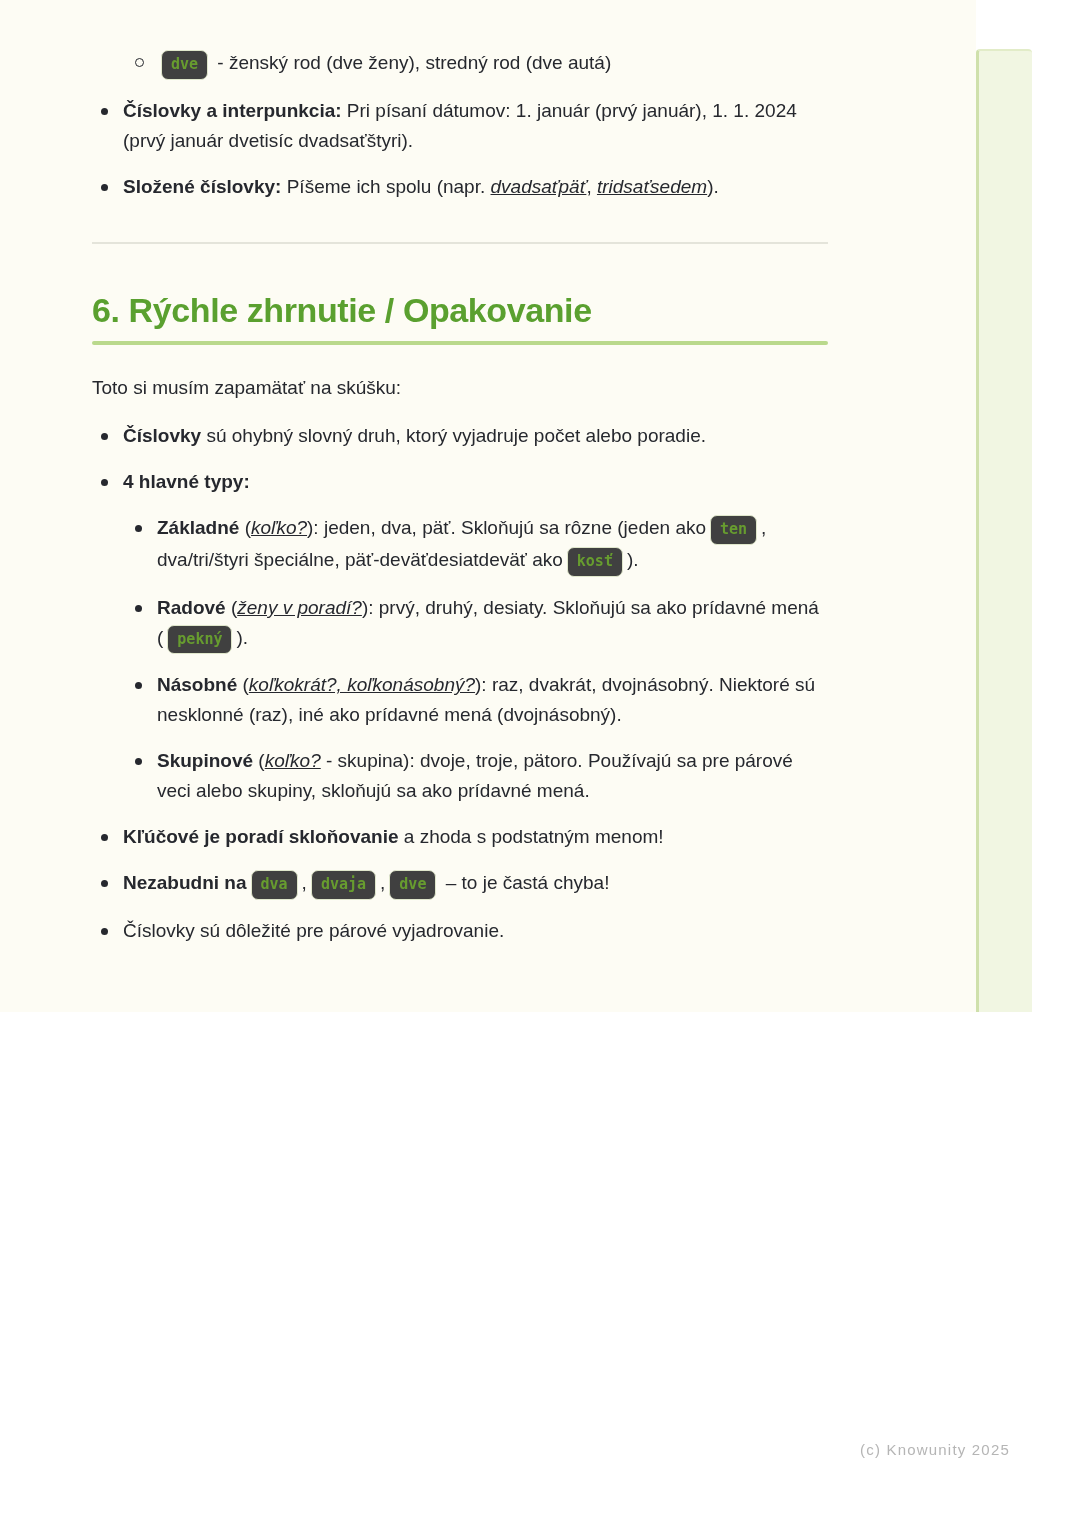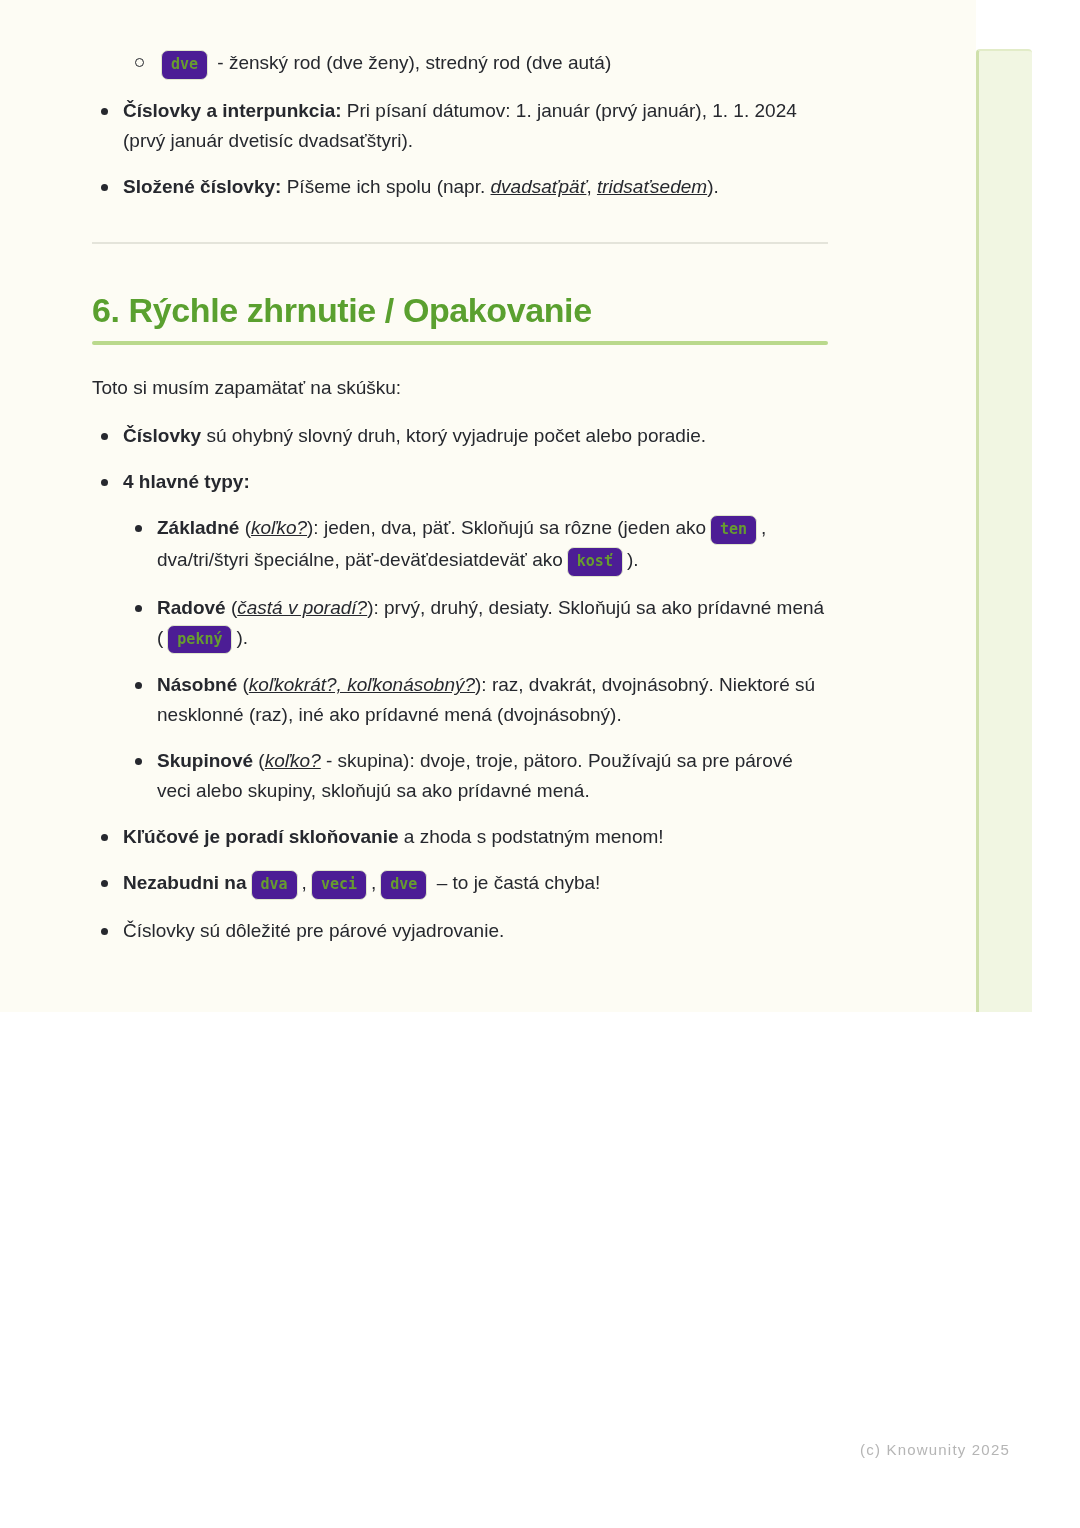--- a/index.html
+++ b/index.html
@@ -40,21 +40,21 @@
   .marker-circle{background:transparent;border:1.6px solid #26282e;width:7px;height:7px;top:10px;box-sizing:border-box;width:9px;height:9px;}
   .seg-b{font-weight:700;}
   .seg-i{font-style:italic;text-decoration:underline;}
   .badge{
     display:inline-block;
     font-family:"DejaVu Sans Mono", monospace;
     font-weight:700;
     font-size:15px;
     line-height:1.25;
     color:#679c2f;
-    background:#4c1d95;
+    background:#404040;
     border:1px solid #e0e7cc;
     border-radius:7px;
     padding:4px 9px 5px;
     margin:0 4px;
     vertical-align:baseline;
   }
   .rule{
     border:none;height:2px;background:#e4e4da;
     margin:40px 0 0 0;width:736px;
   }
@@ -95,23 +95,23 @@
 
     <h1 class="heading">6. Rýchle zhrnutie / Opakovanie</h1>
     <div class="heading-underline"></div>
 
     <p class="intro">Toto si musím zapamätať na skúšku:</p>
 
     <div>
         <div class="li l1"><span class="marker marker-disc"></span><span><strong class="seg-b">Číslovky</strong><span class="seg-n"> sú ohybný slovný druh, ktorý vyjadruje počet alebo poradie.</span></span></div>
         <div class="li l1"><span class="marker marker-disc"></span><span><strong class="seg-b">4 hlavné typy:</strong></span></div>
         <div class="li l2"><span class="marker marker-disc"></span><span><strong class="seg-b">Základné</strong><span class="seg-n"> (</span><em class="seg-i">koľko?</em><span class="seg-n">): jeden, dva, päť. Skloňujú sa rôzne (jeden ako</span><code class="badge">ten</code><span class="seg-n">, dva/tri/štyri špeciálne, päť-deväťdesiatdeväť ako</span><code class="badge">kosť</code><span class="seg-n">).</span></span></div>
-        <div class="li l2"><span class="marker marker-disc"></span><span><strong class="seg-b">Radové</strong><span class="seg-n"> (</span><em class="seg-i">častá v poradí?</em><span class="seg-n">): prvý, druhý, desiaty. Skloňujú sa ako prídavné mená (</span><code class="badge">pekný</code><span class="seg-n">).</span></span></div>
+        <div class="li l2"><span class="marker marker-disc"></span><span><strong class="seg-b">Radové</strong><span class="seg-n"> (</span><em class="seg-i">ženy v poradí?</em><span class="seg-n">): prvý, druhý, desiaty. Skloňujú sa ako prídavné mená (</span><code class="badge">pekný</code><span class="seg-n">).</span></span></div>
         <div class="li l2"><span class="marker marker-disc"></span><span><strong class="seg-b">Násobné</strong><span class="seg-n"> (</span><em class="seg-i">koľkokrát?, koľkonásobný?</em><span class="seg-n">): raz, dvakrát, dvojnásobný. Niektoré sú nesklonné (raz), iné ako prídavné mená (dvojnásobný).</span></span></div>
         <div class="li l2"><span class="marker marker-disc"></span><span><strong class="seg-b">Skupinové</strong><span class="seg-n"> (</span><em class="seg-i">koľko?</em><span class="seg-n"> - skupina): dvoje, troje, pätoro. Používajú sa pre párové veci alebo skupiny, skloňujú sa ako prídavné mená.</span></span></div>
         <div class="li l1"><span class="marker marker-disc"></span><span><strong class="seg-b">Kľúčové je poradí skloňovanie</strong><span class="seg-n"> a zhoda s podstatným menom!</span></span></div>
-        <div class="li l1"><span class="marker marker-disc"></span><span><strong class="seg-b">Nezabudni na</strong><code class="badge">dva</code><span class="seg-n">,</span><code class="badge">veci</code><span class="seg-n">,</span><code class="badge">dve</code><span class="seg-n"> – to je častá chyba!</span></span></div>
+        <div class="li l1"><span class="marker marker-disc"></span><span><strong class="seg-b">Nezabudni na</strong><code class="badge">dva</code><span class="seg-n">,</span><code class="badge">dvaja</code><span class="seg-n">,</span><code class="badge">dve</code><span class="seg-n"> – to je častá chyba!</span></span></div>
         <div class="li l1"><span class="marker marker-disc"></span><span><span class="seg-n">Číslovky sú dôležité pre párové vyjadrovanie.</span></span></div>
       </div>
   </div>
 
   <div class="footer">(c) Knowunity 2025</div>
 </div>
 
 </body></html>

